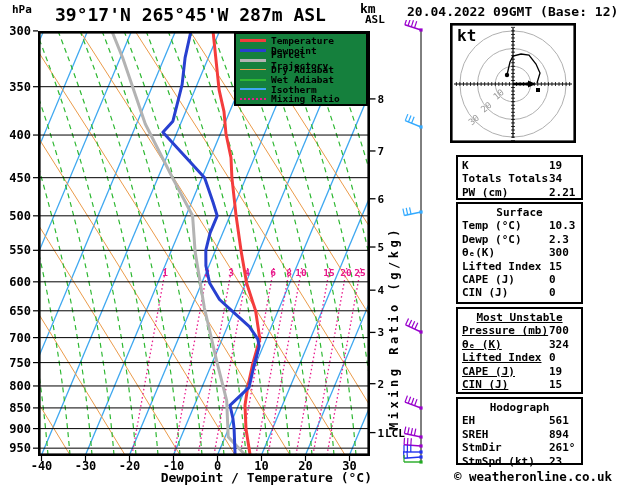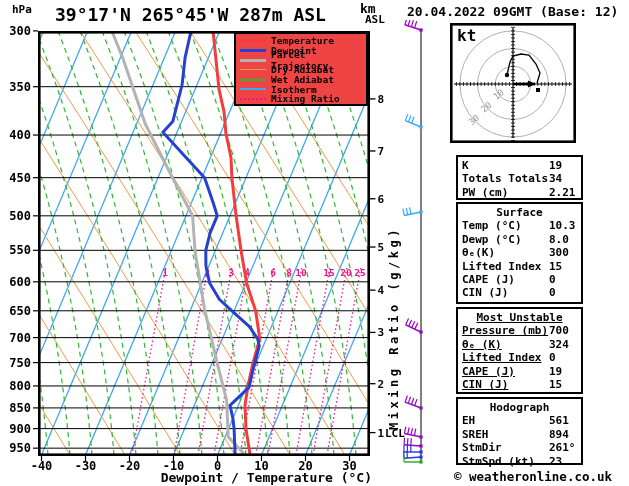--- a/index.html
+++ b/index.html
@@ -12,21 +12,21 @@
   svg text{font-family:"DejaVu Sans Mono","DejaVu Sans",monospace}
   #hpa-label{left:12px;top:3px;font-size:11px}
   #station-title{left:55px;top:4px;font-size:18px}
   #datetime-title{left:407px;top:4px;font-size:13px}
   #km-label{left:360px;top:1px;font-size:13px}
   #asl-label{left:365px;top:13px;font-size:11px}
   #xaxis-label{left:38px;top:470px;width:334px;text-align:right;font-size:13px}
   #mixing-axis-label{left:394px;top:328px;transform:translate(-50%,-50%) rotate(-90deg);font-size:12px;letter-spacing:3.5px}
   #kt-label{left:457px;top:26px;font-size:16px}
   #copyright{left:454px;top:469px;font-size:12.5px}
-  #legend{position:absolute;left:234px;top:32px;width:134px;height:74px;background:#ef4444;border:2px solid #000;font-size:9.5px;font-weight:bold;padding-top:2px;z-index:4}
+  #legend{position:absolute;left:234px;top:32px;width:134px;height:74px;background:#15803d;border:2px solid #000;font-size:9.5px;font-weight:bold;padding-top:2px;z-index:4}
   .lrow{display:flex;align-items:center;height:9.7px}
   .lswatch{width:26px;height:0;margin:0 5px 0 4px;flex:none}
   .tbox{position:absolute;left:456px;width:127px;border:2px solid #000;background:#fff;font-size:11px;font-weight:bold;padding-top:2px}
   .ttitle{text-align:center;height:13.4px;line-height:13.4px}
   .trow{position:relative;height:13.4px;line-height:13.4px;padding-left:4px}
   .tval{position:absolute;left:91px;top:0}
 </style>
 </head>
 <body>
 
@@ -387,21 +387,21 @@
     </div>
   <div id="tables">
       <div class="tbox" style="top: 155px; height: 45px;">
         <div class="trow"><span>K</span><span class="tval">19</span></div>
         <div class="trow"><span>Totals Totals</span><span class="tval">34</span></div>
         <div class="trow"><span>PW (cm)</span><span class="tval">2.21</span></div>
       </div>
       <div class="tbox" style="top: 202px; height: 102px;">
         <div class="ttitle">Surface</div>
         <div class="trow"><span>Temp (°C)</span><span class="tval">10.3</span></div>
-        <div class="trow"><span>Dewp (°C)</span><span class="tval">8.0</span></div>
+        <div class="trow"><span>Dewp (°C)</span><span class="tval">2.3</span></div>
         <div class="trow"><span>θₑ(K)</span><span class="tval">300</span></div>
         <div class="trow"><span>Lifted Index</span><span class="tval">15</span></div>
         <div class="trow"><span>CAPE (J)</span><span class="tval">0</span></div>
         <div class="trow"><span>CIN (J)</span><span class="tval">0</span></div>
       </div>
       <div class="tbox" style="top: 307px; height: 87px; text-decoration: underline;">
         <div class="ttitle">Most Unstable</div>
         <div class="trow"><span>Pressure (mb)</span><span class="tval">700</span></div>
         <div class="trow"><span>θₑ (K)</span><span class="tval">324</span></div>
         <div class="trow"><span>Lifted Index</span><span class="tval">0</span></div>

